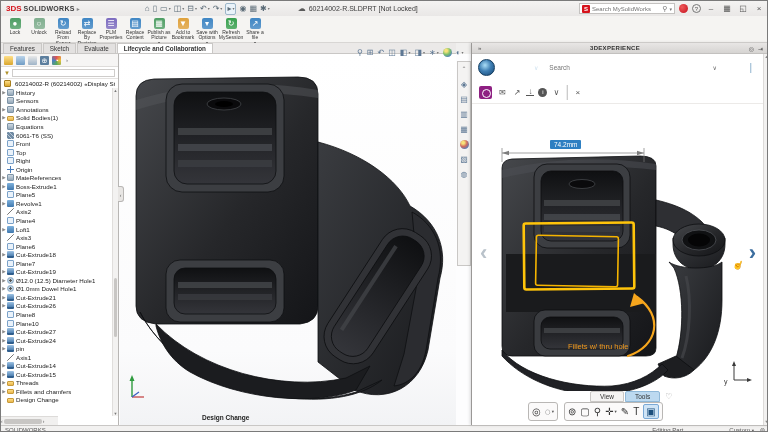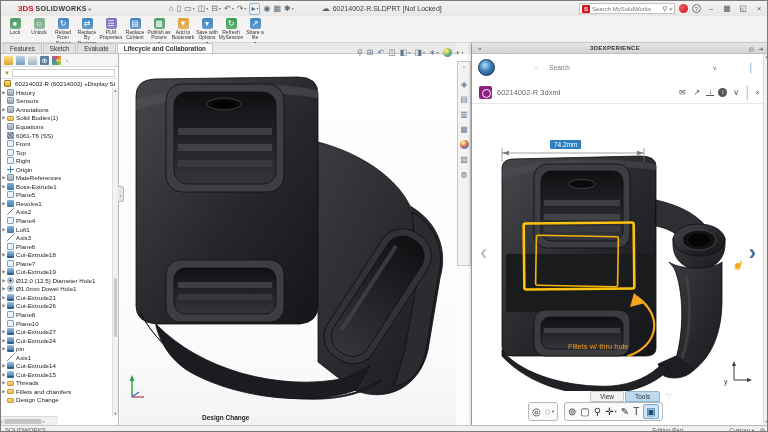--- a/index.html
+++ b/index.html
@@ -2,21 +2,21 @@
 <html><head>
 <meta charset="utf-8">
 <style>
   * { margin:0; padding:0; box-sizing:border-box; }
   html,body { width:768px; height:432px; overflow:hidden; }
   body { font-family:"Liberation Sans", sans-serif; background:#fff; }
   #app { position:relative; width:768px; height:432px; border:1px solid #7a7a7a; background:#f0efee; overflow:hidden; }
 
   
   #titlebar { position:absolute; left:0; top:0; width:768px; height:15px; background:linear-gradient(#f4f3f2,#e9e7e6); display:flex; align-items:center; font-size:7px; color:#444; }
-  #logo { display:flex; align-items:center; gap:2px; padding:0 17px; }
+  #logo { display:flex; align-items:center; gap:2px; padding:0 5px; }
   .logo-3ds { color:#d6131c; font-weight:bold; font-size:8px; }
   .logo-sw { color:#3c3c3c; font-weight:bold; letter-spacing:.3px; font-size:7px; }
   .logo-caret { color:#888; font-size:6px; }
   #qa-icons { display:flex; align-items:center; gap:3px; margin-left:60px; }
   .qa { color:#5b6b77; font-size:8px; line-height:10px; display:inline-flex; align-items:center; cursor:default; }
   .qa .caret { font-size:4px; color:#777; margin-left:1px; }
   .qa.boxed { border:1px solid #9db6c9; background:#e9f2f9; border-radius:2px; padding:0 1px; }
   #doc-title { display:flex; align-items:center; gap:3px; margin-left:28px; color:#3d3d3d; white-space:nowrap; }
   #doc-title .cloud { color:#5a5a5a; font-size:8px; }
   #tb-right { margin-left:auto; display:flex; align-items:center; gap:4px; padding-right:4px; }
@@ -553,21 +553,20 @@
       </div>
       <span id="rp-blue-icons" style="display:flex;align-items:center;gap:5px;">
           <span class="wico">◇</span>
           <span class="wico">≡</span>
           <span class="sep">|</span>
           <span class="wico">×</span>
         </span>
     </div>
     <div class="rp-file">
       <div class="play3d"></div>
-      <span class="rp-filetitle">60214002-R 3dxml</span>
       <span id="rp-file-icons" style="display:flex;align-items:center;gap:4px;">
           <span class="fico">✉</span>
           <span class="fico">↗</span>
           <span class="fico dl">↓</span>
           <span class="fico info">i</span>
           <span class="fico">∨</span>
           <span class="fsep">|</span>
           <span class="fico">×</span>
         </span>
     </div>

